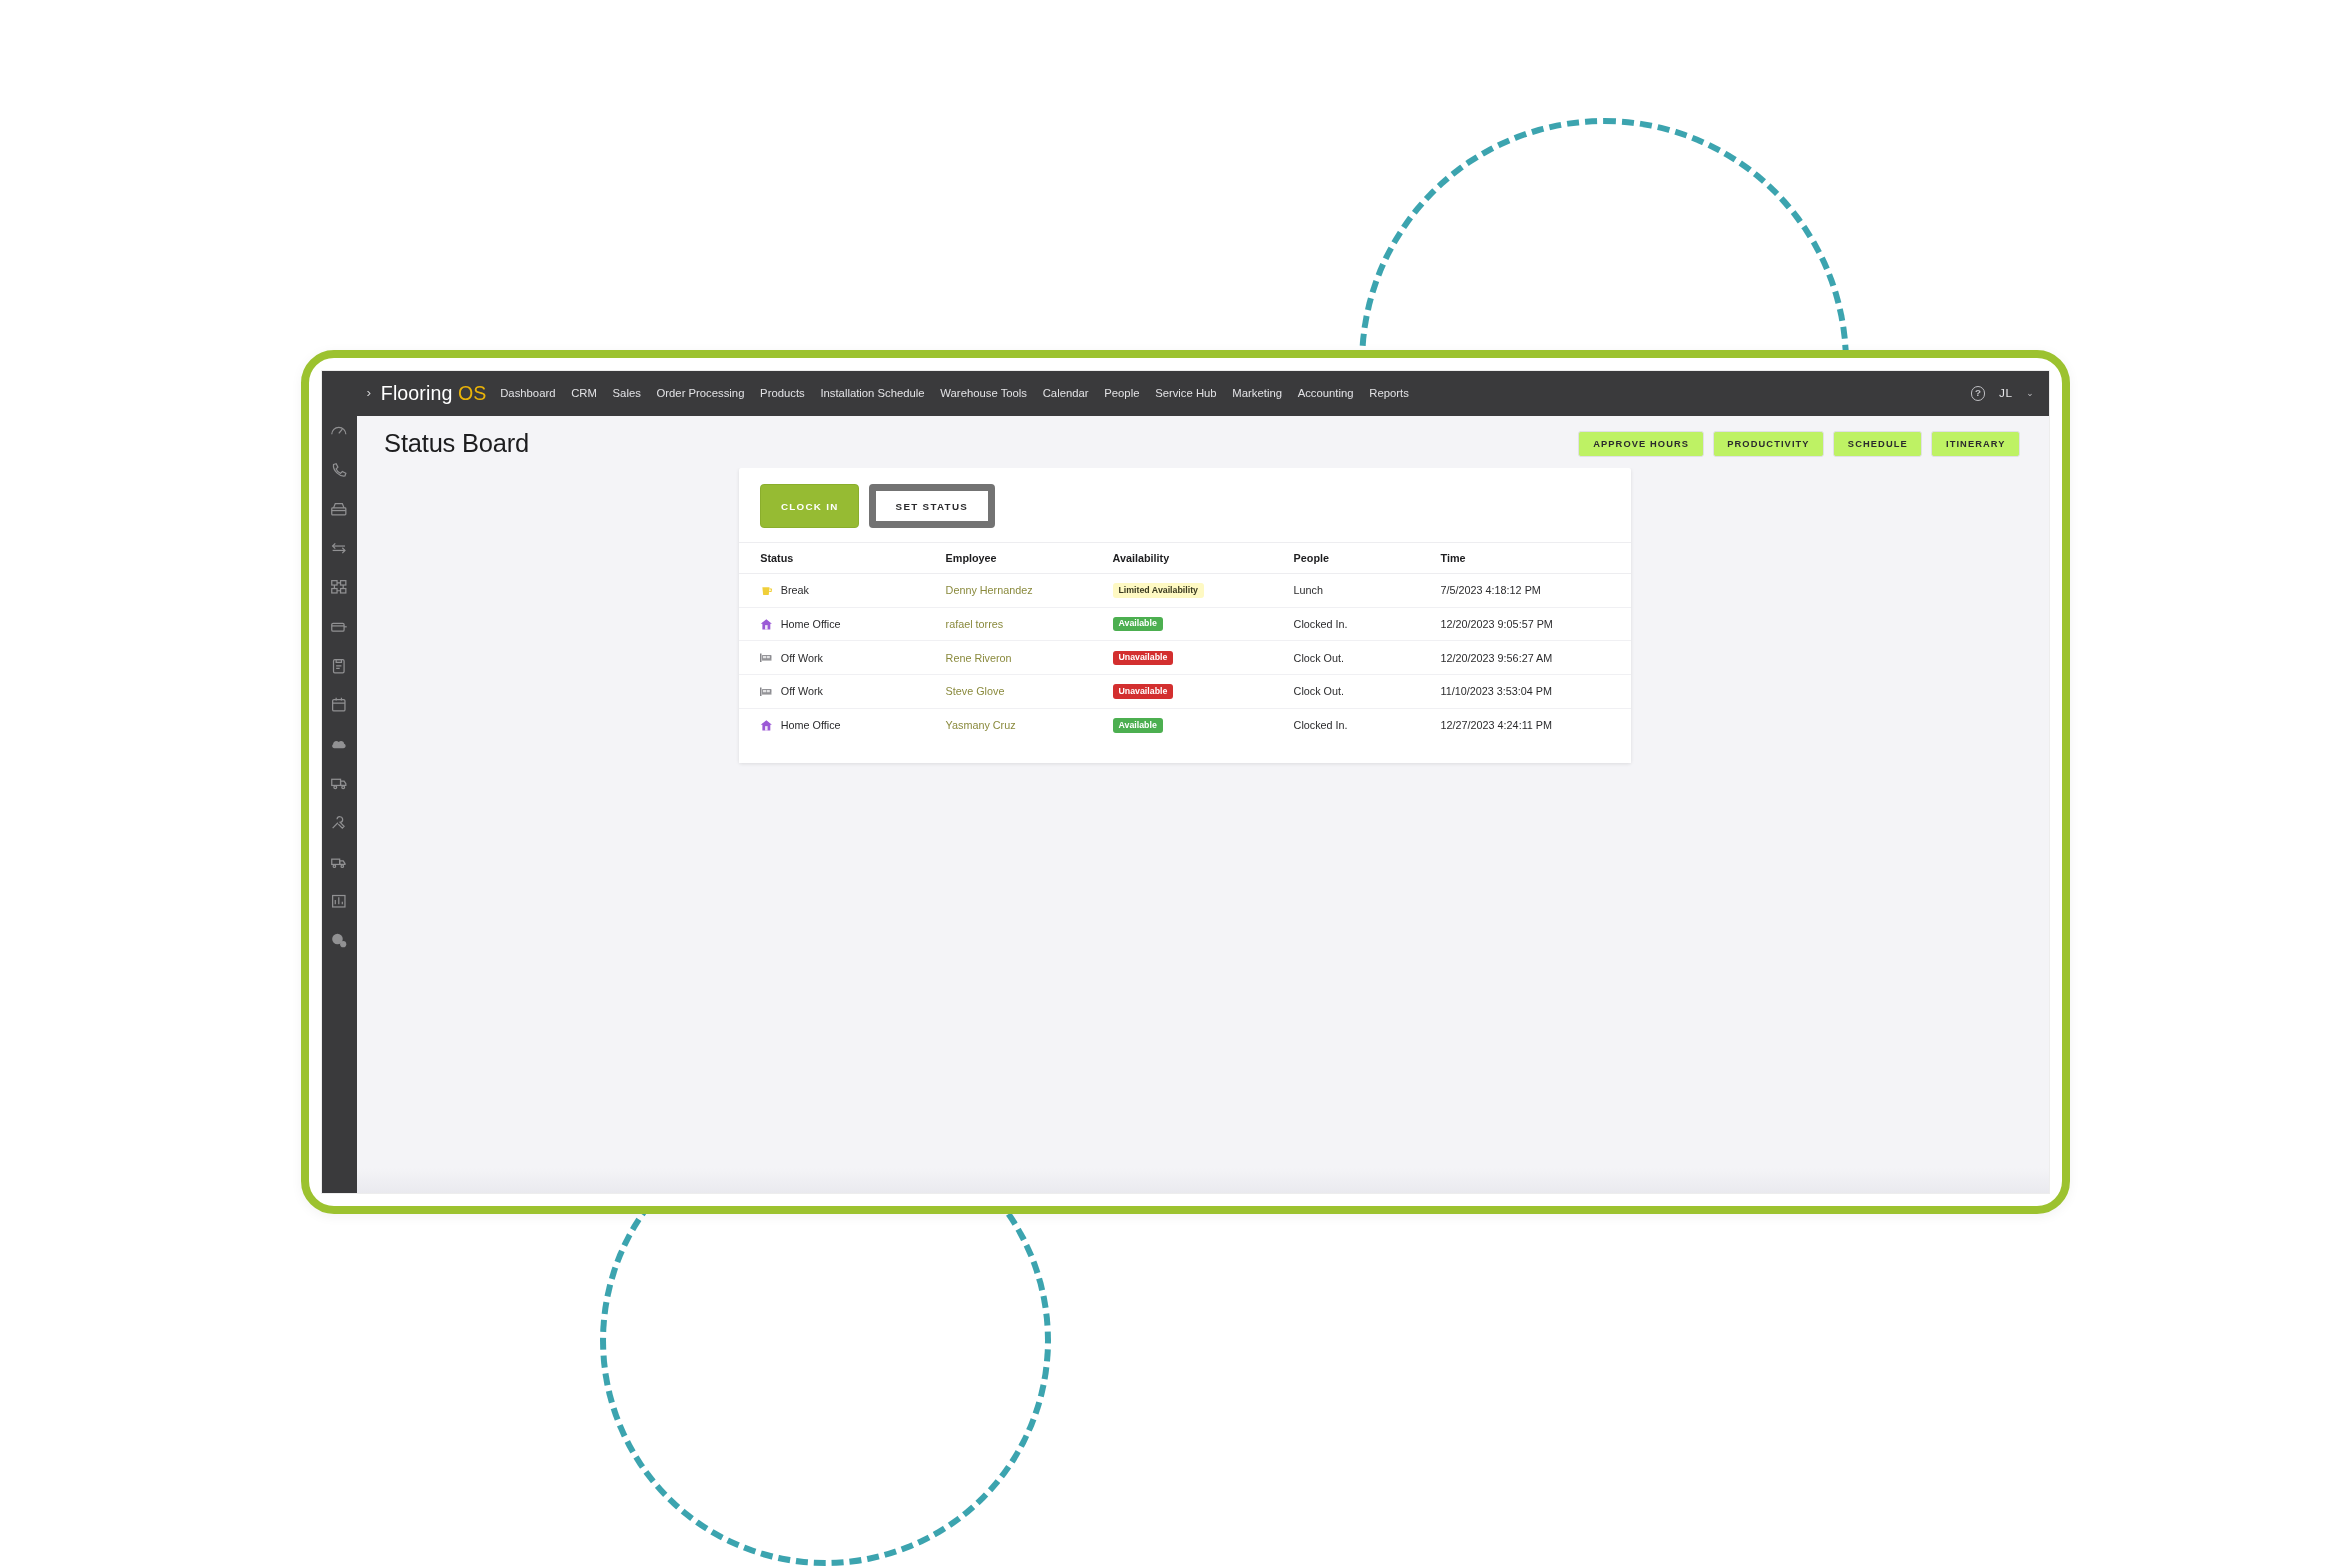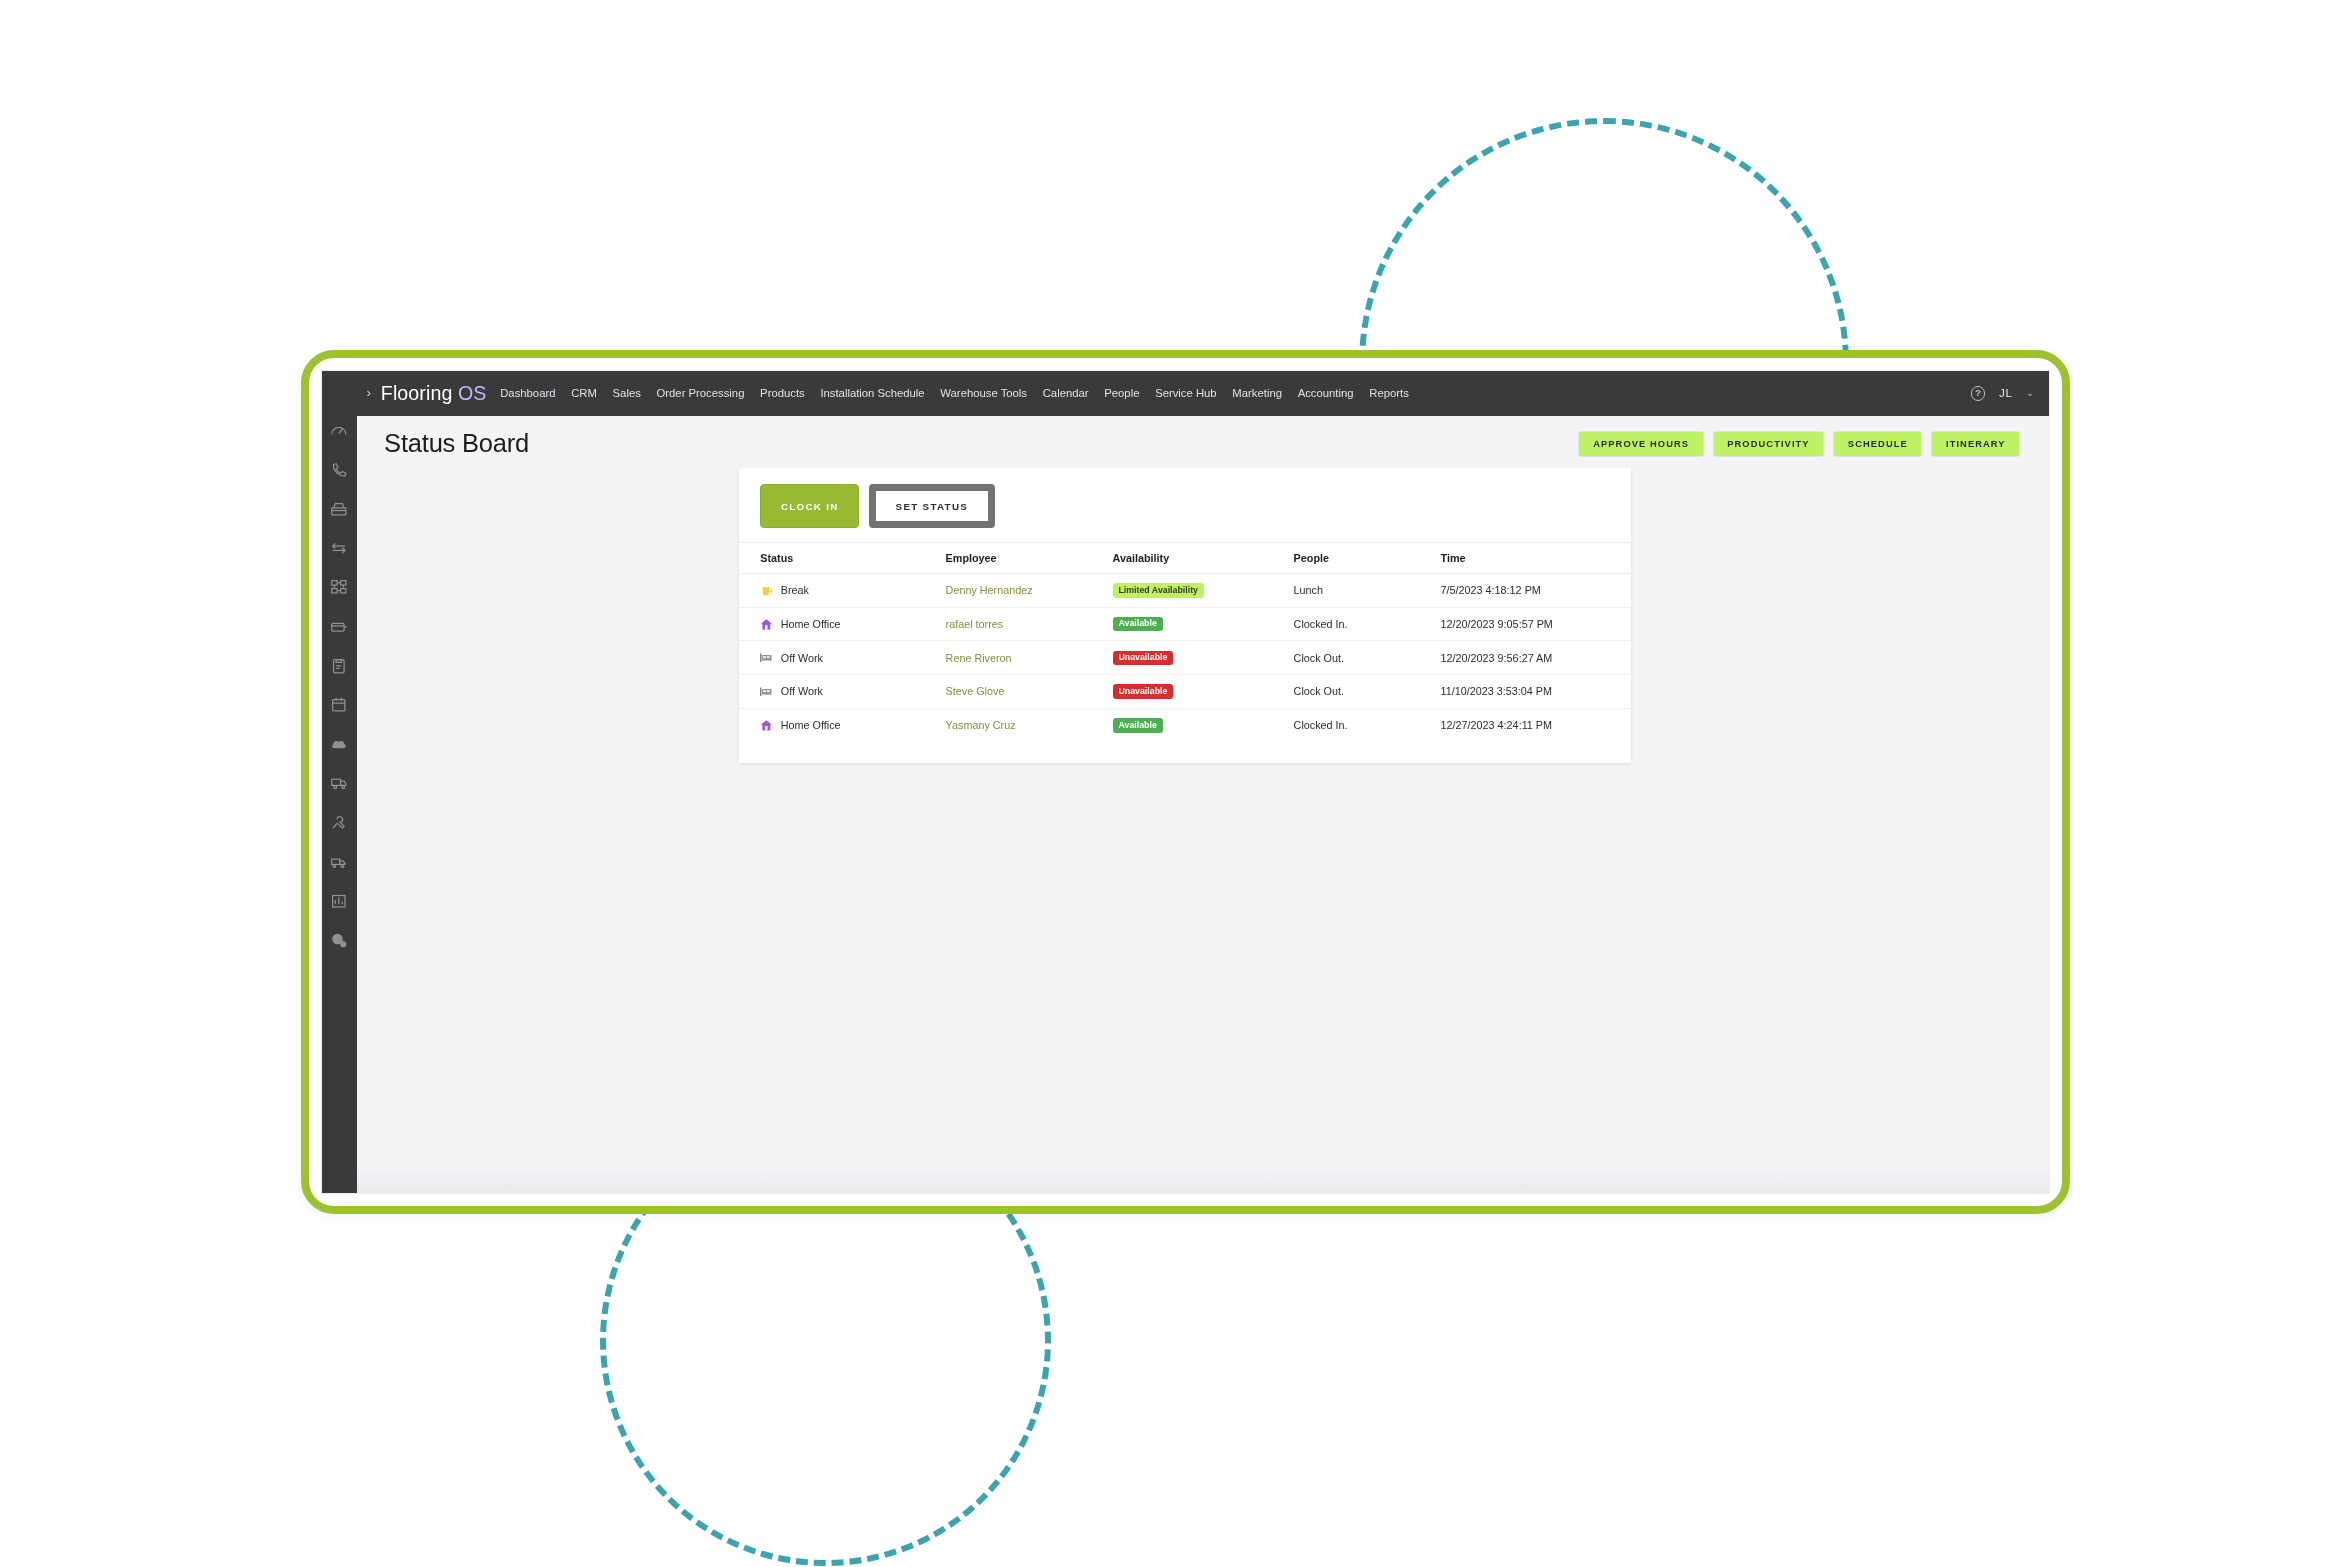--- a/index.html
+++ b/index.html
@@ -54,21 +54,21 @@
   
   #rightcol { flex:1; display:flex; flex-direction:column; min-width:0; }
 
   
   #topnav {
     height: 45px; background:#3a3a3c; display:flex; align-items:center;
     padding: 0 15.7px 0 9.8px; color:#fff; flex:0 0 45px;
   }
   #nav-chevron { font-size:13.7px; color:#cfcfd2; margin-right:9.8px; line-height:1; }
   #brand { font-size:19.6px; font-weight:400; letter-spacing:0.1px; margin-right:13.7px; white-space:nowrap; }
-  #brand .os { color:#c4b5fd; }
+  #brand .os { color:#eab308; }
   #navlinks { display:flex; align-items:center; gap:15.7px; font-size:11.3px; color:#e2e2e5; white-space:nowrap; }
   #navlinks span { cursor:pointer; }
   #nav-right { margin-left:auto; display:flex; align-items:center; gap:13.7px; }
   #help-icon {
     width:14.7px; height:14.7px; border-radius:50%; border:1.3px solid #bfbfc3;
     color:#bfbfc3; font-size:9.8px; line-height:11.8px; text-align:center;
     font-weight:700;
   }
   #user-initials { font-size:11.8px; color:#e6e6e9; letter-spacing:0.5px; }
   #user-caret { font-size:8.8px; color:#bfbfc3; }
@@ -131,21 +131,21 @@
 
   .emp-link { color:#8a8a3d; text-decoration:none; cursor:pointer; }
 
   .badge {
     display:inline-block; border-radius:2.9px; padding:2.5px 5.9px;
     font-size:8.8px; font-weight:700; line-height:1.1; color:#fff;
     white-space:nowrap;
   }
   .badge.green  { background:#4caf50; }
   .badge.red    { background:#d32f2f; }
-  .badge.yellow { background:#bef264; color:#3a3a1f; }
+  .badge.yellow { background:#fef9c3; color:#3a3a1f; }
 
   #card-footer { height:21.6px; background:#fff; }
 
   
   #bottom-fade {
     position:absolute; left:0; right:0; bottom:0; height:25.5px;
     background:linear-gradient(180deg, rgba(244,244,247,0) 0%, rgba(230,230,236,.75) 100%);
     pointer-events:none;
   }
 </style>

